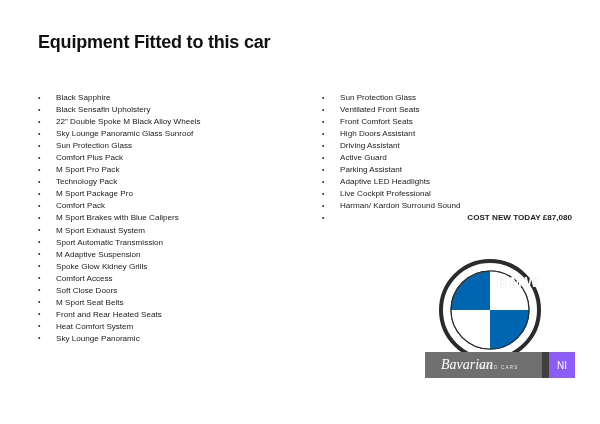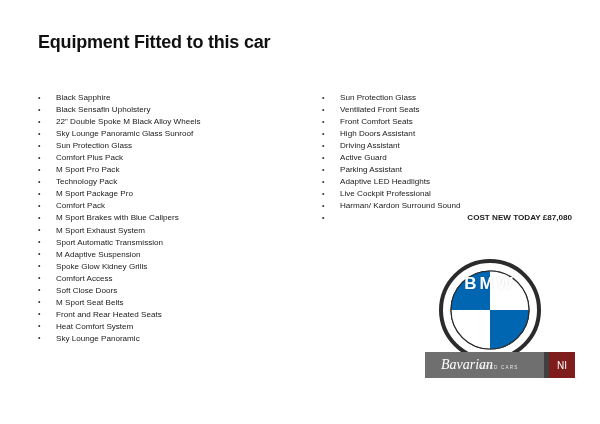--- a/index.html
+++ b/index.html
@@ -117,27 +117,27 @@
     top: 13px;
     color: #e8e8e8;
     font-size: 4.6px;
     letter-spacing: 1.2px;
     font-family: "Liberation Sans", sans-serif;
     font-style: normal;
   }
   .dealer-badge {
     width: 26px;
     height: 26px;
-    background: #7f1d1d;
+    background: #8b5cf6;
     color: #ffffff;
     font-size: 10px;
     display: flex;
     align-items: center;
     justify-content: center;
-    border-left: 5px solid #404040;
+    border-left: 7px solid #404040;
   }
 </style>
 </head>
 <body>
 
 <div class="page">
 
   <div class="title">Equipment Fitted to this car</div>
 
   <div class="columns">
@@ -186,21 +186,21 @@
     <svg class="roundel" viewBox="0 0 102 102">
       <circle cx="51" cy="51" r="49" fill="#ffffff" stroke="#2b2b2b" stroke-width="4"></circle>
       <circle cx="51" cy="51" r="39" fill="#ffffff" stroke="#2b2b2b" stroke-width="1.2"></circle>
       <path d="M51 12 A39 39 0 0 1 90 51 L51 51 Z" fill="#ffffff"></path>
       <path d="M51 12 A39 39 0 0 0 12 51 L51 51 Z" fill="#0066b1"></path>
       <path d="M51 90 A39 39 0 0 1 12 51 L51 51 Z" fill="#ffffff"></path>
       <path d="M51 90 A39 39 0 0 0 90 51 L51 51 Z" fill="#0066b1"></path>
       <circle cx="51" cy="51" r="39" fill="none" stroke="#2b2b2b" stroke-width="1.2"></circle>
       <text x="51" y="9.5" text-anchor="middle" font-family="Liberation Sans, sans-serif" font-size="0" fill="#ffffff">BMW</text>
     </svg>
-    <div style="position:absolute;left:0;top:15px;width:102px;text-align:center;font-size:17px;font-weight:bold;letter-spacing:3px;color:#ffffff;text-shadow:0 0 2px rgba(0,0,0,0.15);pointer-events:none;">BMW</div>
+    <div style="position:absolute;left:0;top:15px;width:102px;text-align:right;font-size:14px;font-weight:bold;letter-spacing:3px;color:#ffffff;text-shadow:0 0 2px rgba(0,0,0,0.15);pointer-events:none;">BMW</div>
   </div>
 
   <div class="dealer-strip">
     <div class="dealer-text">Bavarian</div>
     <div class="dealer-sub">USED CARS</div>
     <div class="dealer-badge">NI</div>
   </div>
 
 </div>
 

